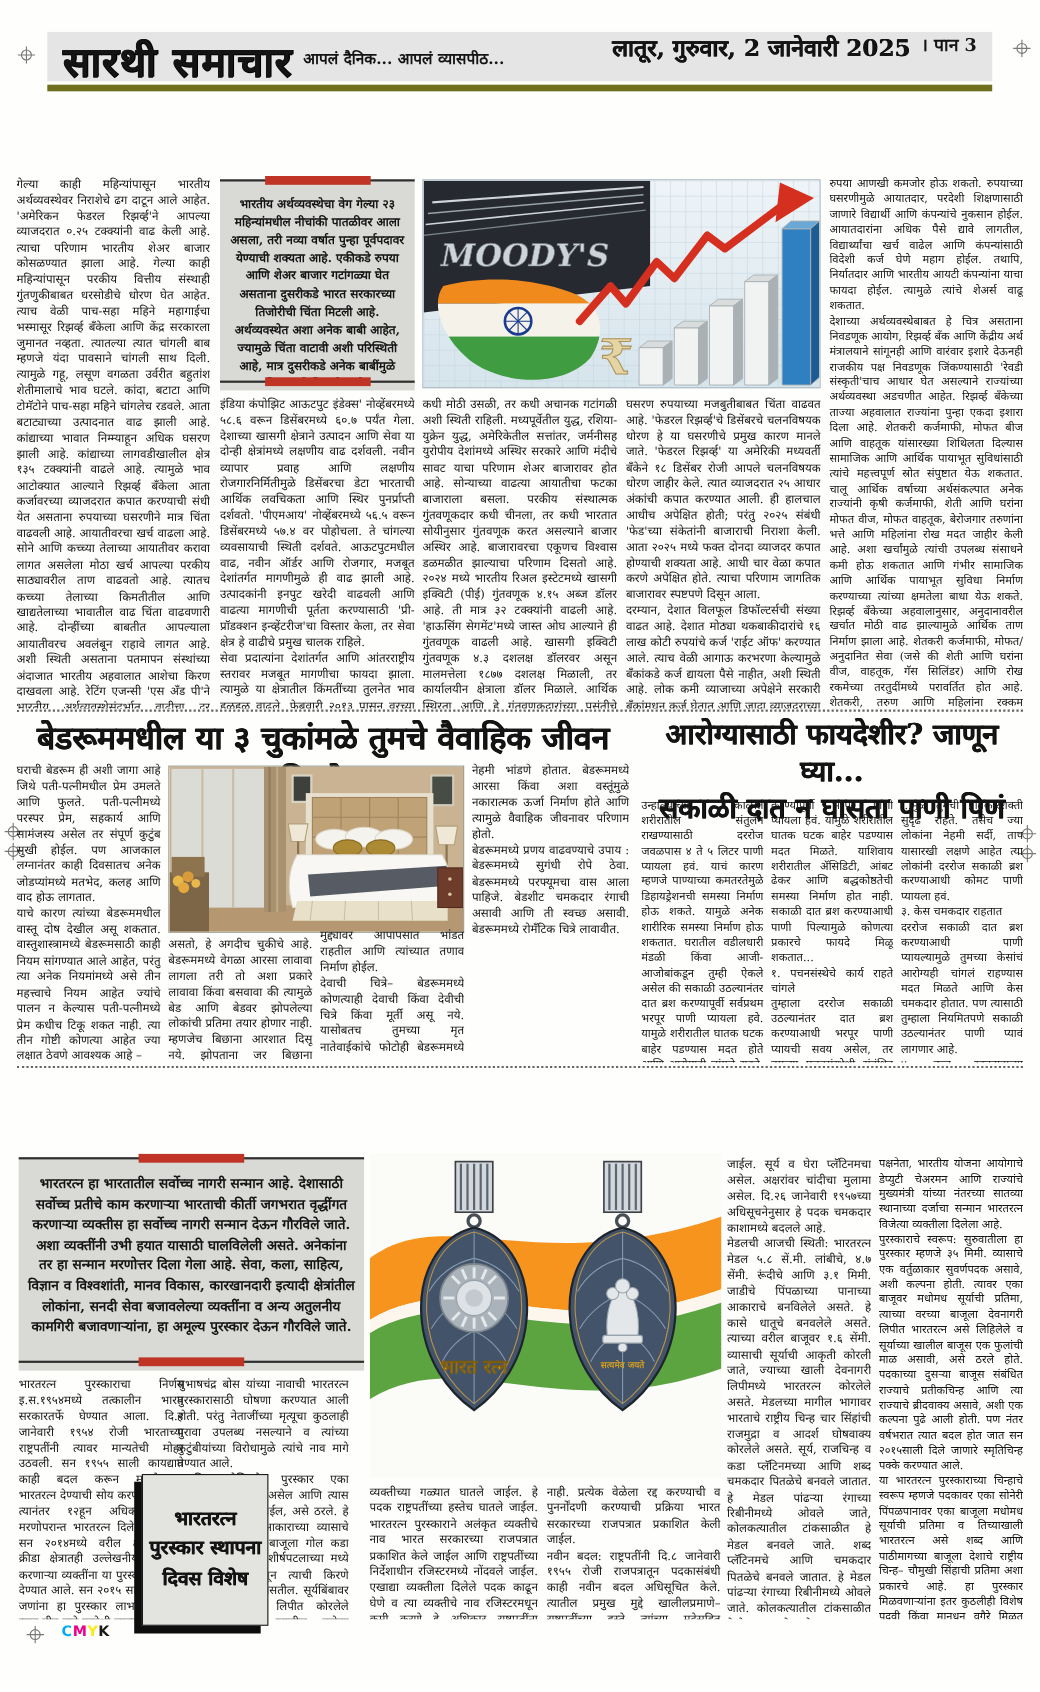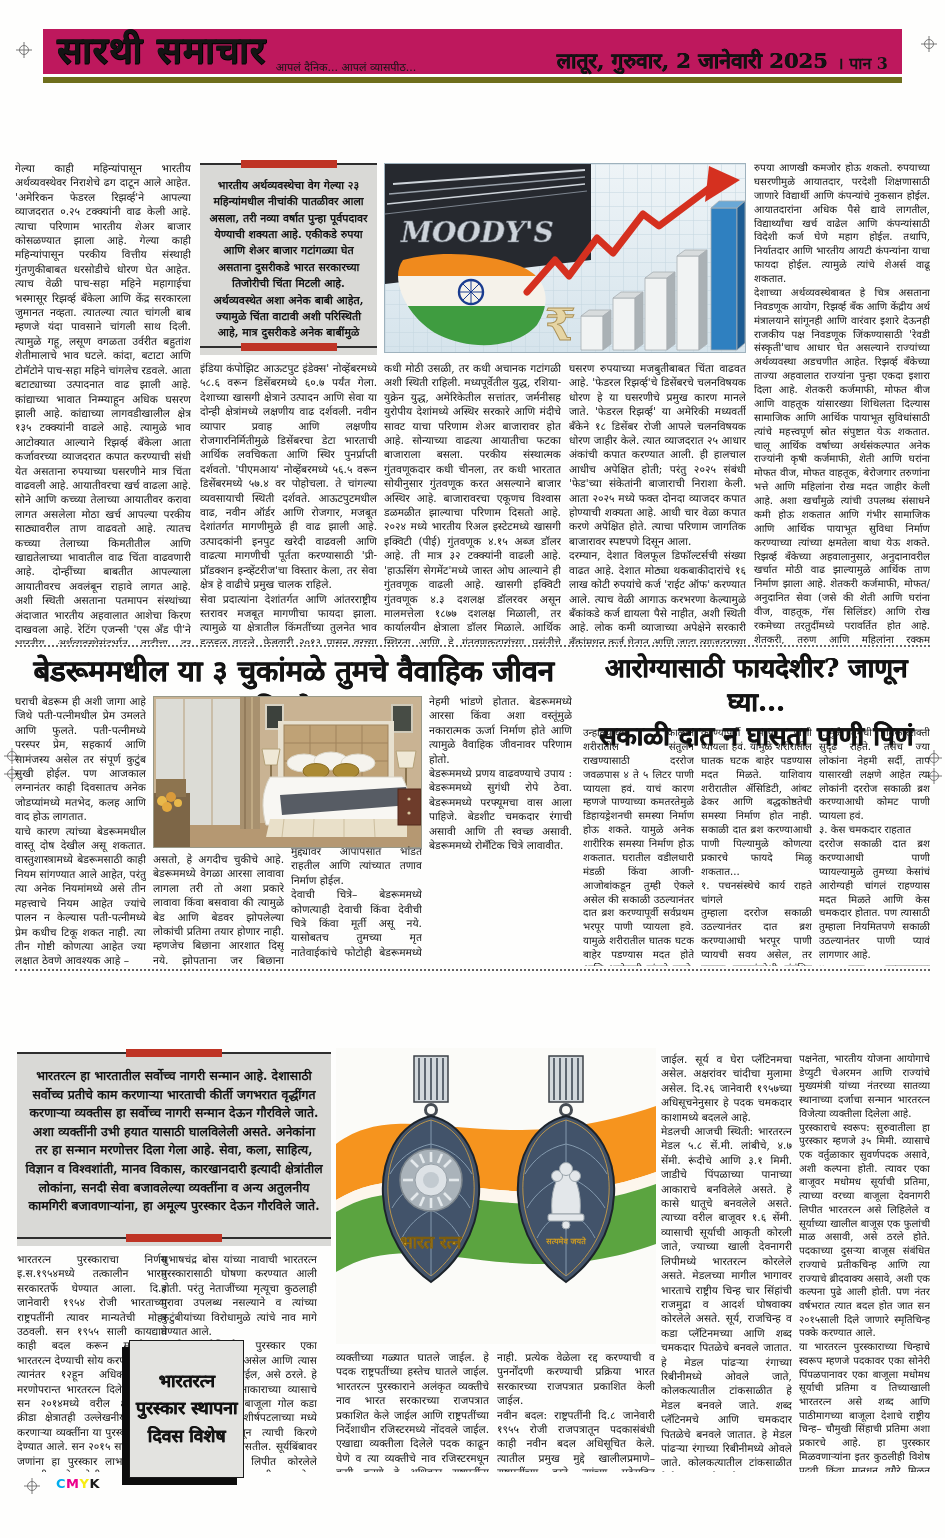--- a/index.html
+++ b/index.html
@@ -2,23 +2,23 @@
 <html><head>
 <meta charset="utf-8">
 <style>
   html,body{margin:0;padding:0;background:#ffffff;}
   .page{position:relative;width:945px;height:1538px;background:#fefefd;
         font-family:"DejaVu Serif","Liberation Serif",serif;color:#141414;overflow:hidden;}
   .abs{position:absolute;}
   .cmyk{font-family:"DejaVu Sans","Liberation Sans",sans-serif;font-weight:bold;font-size:13px;letter-spacing:.5px;}
   .cmyk .c{color:#00adee}.cmyk .m{color:#ec008c}.cmyk .y{color:#f7ec13}.cmyk .k{color:#1a1a1a}
   .mark{stroke:#777;fill:none;stroke-width:1;}
-  .masthead{background:#be185d;display:flex;align-items:flex-end;padding:0 14px;box-sizing:border-box;}
+  .masthead{background:#e5e5e5;display:flex;align-items:flex-start;padding:0 14px;box-sizing:border-box;}
   .brand{font-size:37px;font-weight:900;letter-spacing:1px;text-shadow:1px 0 #000,0 1px #000;}
-  .tagline{font-size:11px;font-weight:normal;margin:14px 0 0 10px;}
+  .tagline{font-size:14px;font-weight:bold;margin:14px 0 0 10px;}
   .dateline{font-size:21px;font-weight:bold;margin-left:auto;text-shadow:.5px 0 #000;}
   .pageno{font-size:16px;font-weight:bold;margin-left:10px;}
   .oliverule{background:#6e6e1c;}
   .bigheadline{background:#e9e9e6;display:flex;align-items:center;justify-content:center;
      font-weight:900;text-align:center;text-shadow:1px 0 #000,1.5px 1.5px 1px #999;}
   .col{position:absolute;text-align:justify;font-size:10.6px;line-height:1.36;overflow:hidden;
        white-space:pre-line;word-break:break-word;}
   .fancybox{position:absolute;background:#d9d9d6;display:flex;flex-direction:column;box-sizing:border-box;}
   .boxline{height:7px;border-top:2px solid #2e2e2e;position:relative;}
   .redbar{position:absolute;top:-5px;left:50%;transform:translateX(-50%);width:96px;height:8px;background:#bf3425;}

